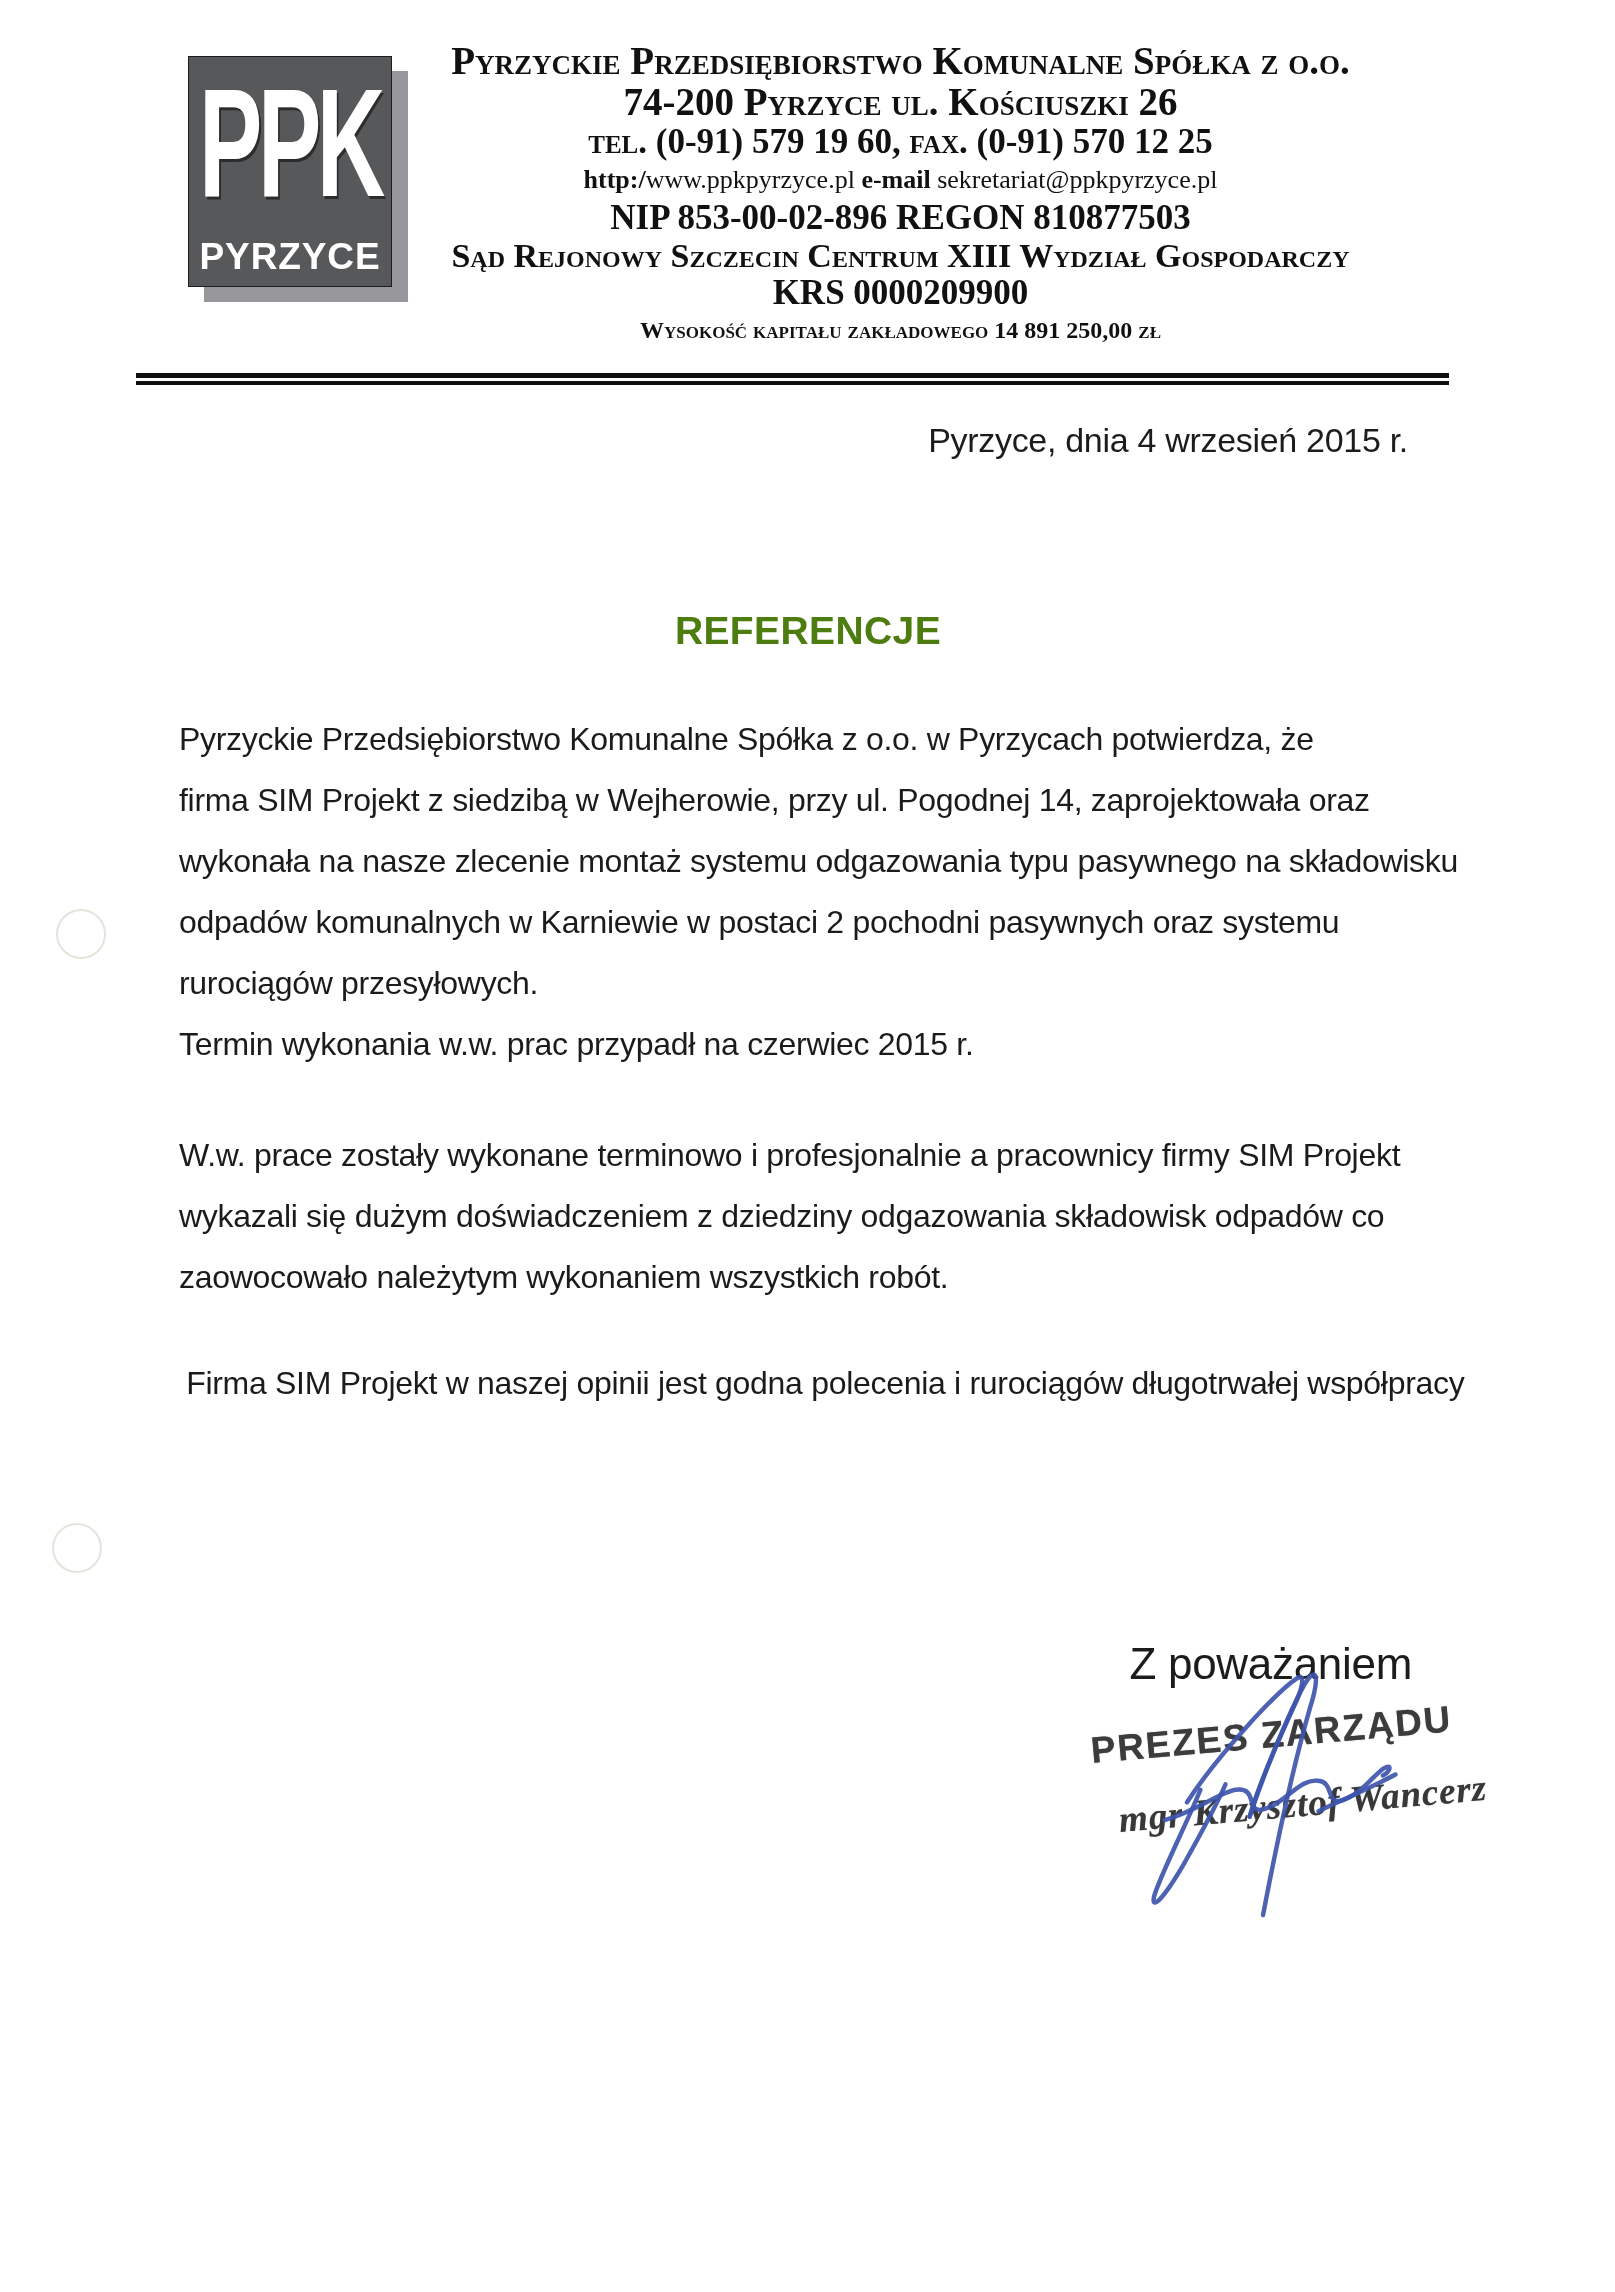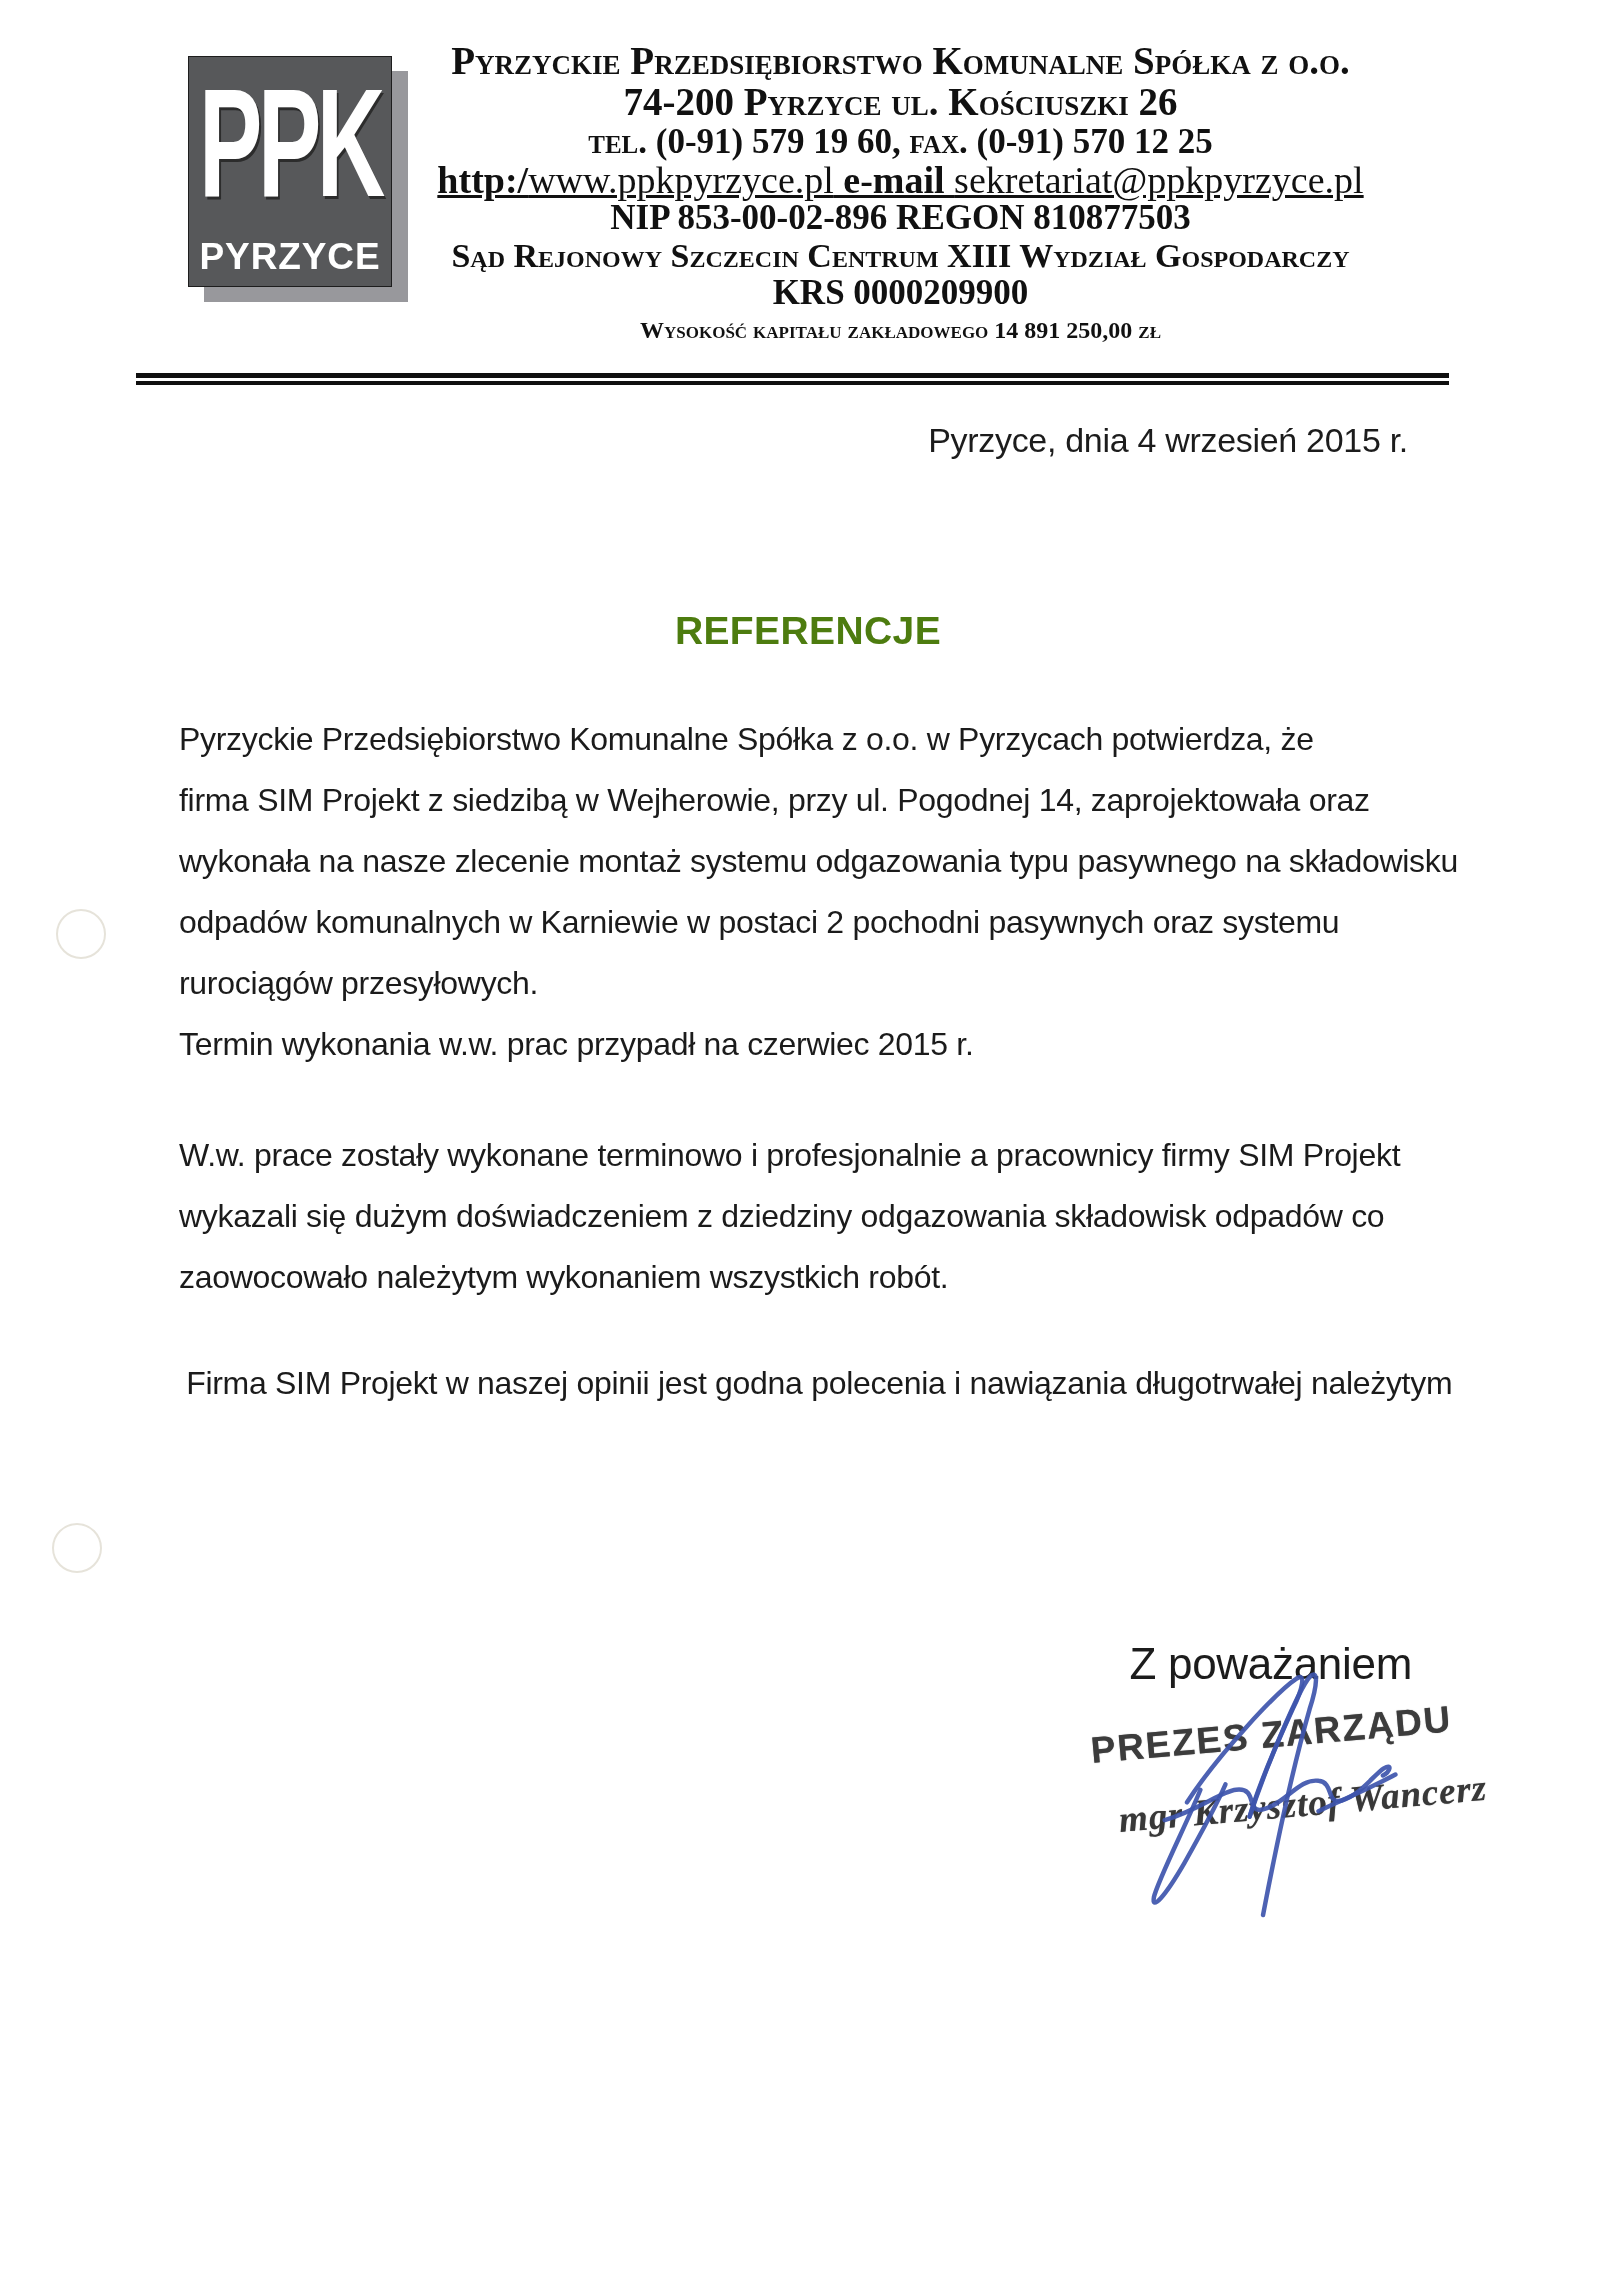--- a/index.html
+++ b/index.html
@@ -52,21 +52,21 @@
     position:absolute; left:287px; top:40px; width:1227px;
     text-align:center;
     font-family:"Liberation Serif", serif;
     color:#111111;
   }
   .h-line { display:block; }
   .sc { font-variant:small-caps; }
   .h1 { font-size:39px; line-height:42px; font-weight:700; }
   .h2 { font-size:39px; line-height:40px; font-weight:700; }
   .h3 { font-size:35px; line-height:39px; font-weight:700; }
-  .h4 { font-size:38px; line-height:38px; font-weight:400;text-decoration:underline; }
+  .h4 { font-size:26px; line-height:38px; font-weight:400; }
   .h4 b { font-weight:700; }
   .h5 { font-size:35px; line-height:38px; font-weight:700; }
   .h6 { font-size:34px; line-height:37px; font-weight:700; }
   .h7 { font-size:35px; line-height:37px; font-weight:700; }
   .h8 { font-size:24px; line-height:38px; font-weight:700; }
 
   
   .rule { position:absolute; left:136px; width:1313px; background:#0f0f0f; }
   .rule-1 { top:373px; height:4.5px; }
   .rule-2 { top:381px; height:3.6px; }
@@ -164,21 +164,21 @@
       <span class="line">odpadów komunalnych w Karniewie w postaci 2 pochodni pasywnych oraz systemu</span>
       <span class="line">rurociągów przesyłowych.</span>
       <span class="line">Termin wykonania w.w. prac przypadł na czerwiec 2015 r.</span>
     </p>
     <p class="para para-2">
       <span class="line">W.w. prace zostały wykonane terminowo i profesjonalnie a pracownicy firmy SIM Projekt</span>
       <span class="line">wykazali się dużym doświadczeniem z dziedziny odgazowania składowisk odpadów co</span>
       <span class="line">zaowocowało należytym wykonaniem wszystkich robót.</span>
     </p>
     <p class="para para-3">
-      <span class="line">Firma SIM Projekt w naszej opinii jest godna polecenia i nawiązania długotrwałej należytym</span>
+      <span class="line">Firma SIM Projekt w naszej opinii jest godna polecenia i rurociągów długotrwałej współpracy</span>
     </p>
   </div>
 
   <div class="closing">Z poważaniem</div>
 
   <div class="stamp-role">PREZES ZARZĄDU</div>
   <div class="stamp-name">mgr Krzysztof Wancerz</div>
 
   <svg class="signature" width="322" height="287" viewBox="0 0 360 320" aria-hidden="true">
     <path d="M85,162 C120,108 186,38 207,24 C218,16 215,34 203,58 C180,108 163,150 155,178"></path>

